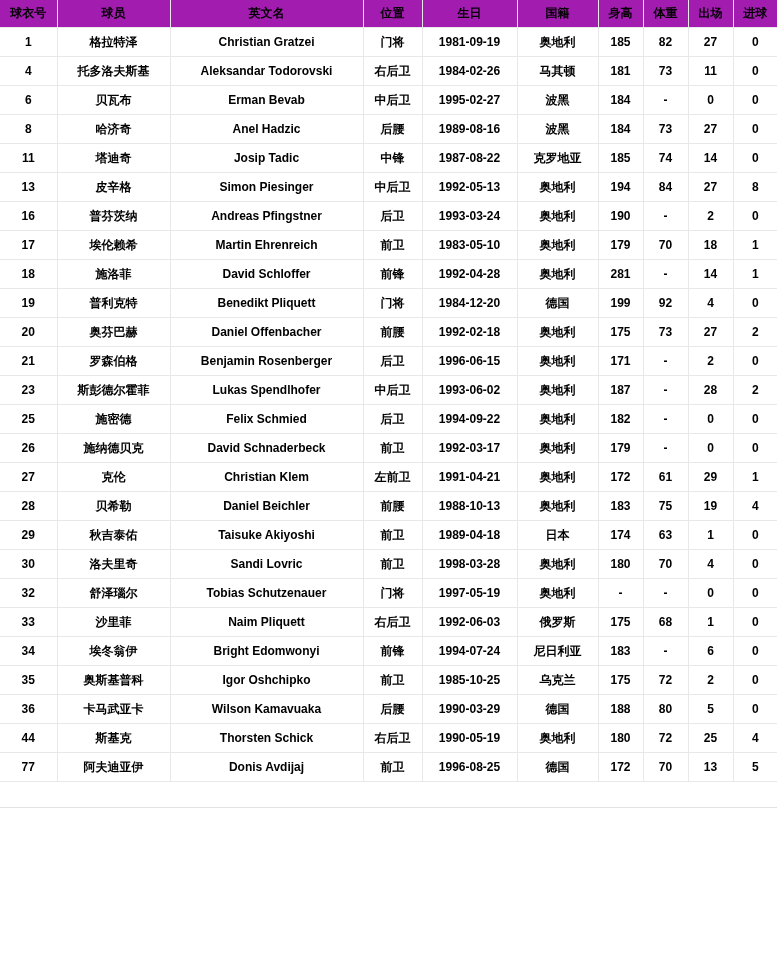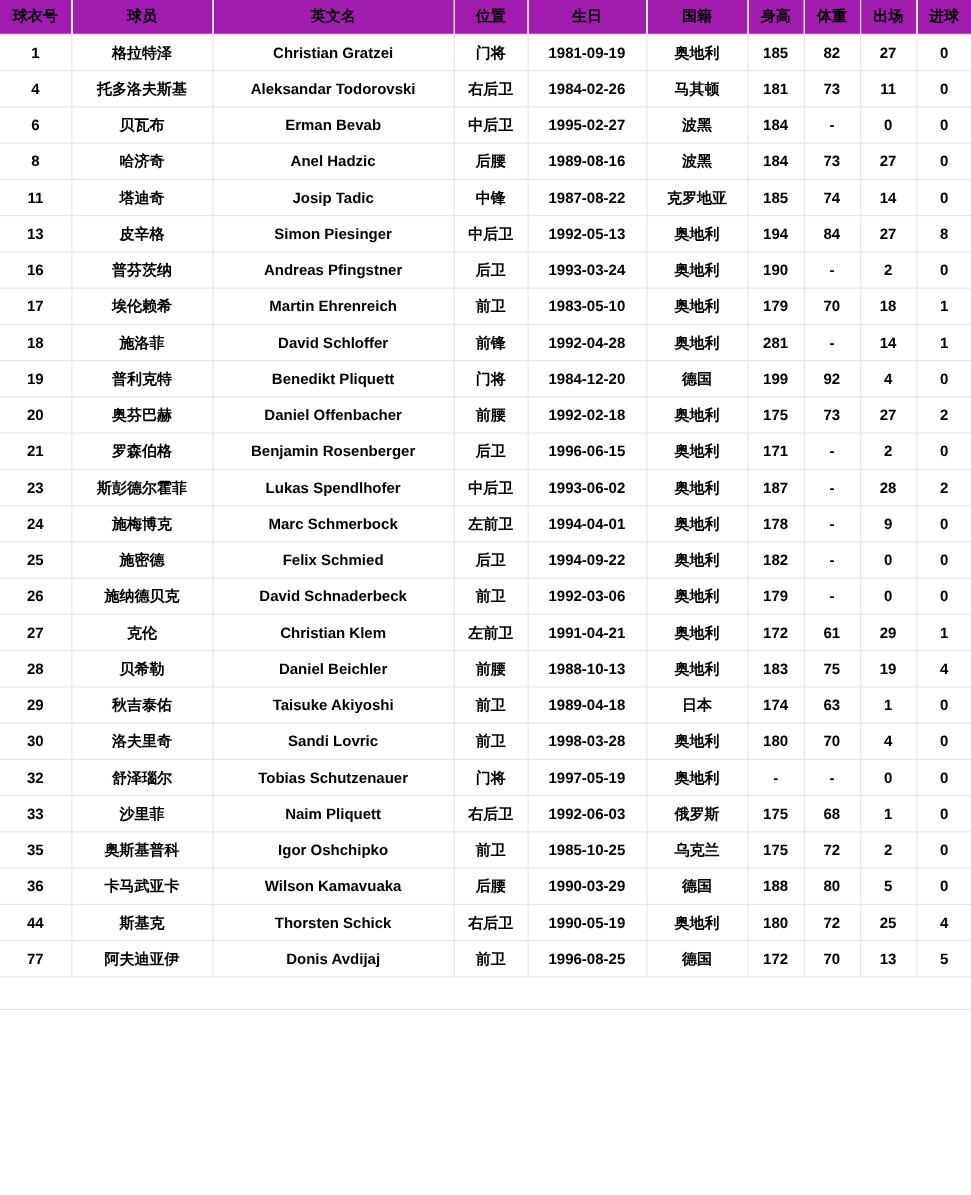--- a/index.html
+++ b/index.html
@@ -241,49 +241,37 @@
     <td>Lukas Spendlhofer</td>
     <td>中后卫</td>
     <td>1993-06-02</td>
     <td>奥地利</td>
     <td>187</td>
     <td>-</td>
     <td>28</td>
     <td>2</td>
   </tr>
       <tr>
-    <td>24</td>
-    <td>施梅博克</td>
-    <td>Marc Schmerbock</td>
-    <td>左前卫</td>
-    <td>1994-04-01</td>
-    <td>奥地利</td>
-    <td>178</td>
-    <td>-</td>
-    <td>9</td>
-    <td>0</td>
-  </tr>
-      <tr>
     <td>25</td>
     <td>施密德</td>
     <td>Felix Schmied</td>
     <td>后卫</td>
     <td>1994-09-22</td>
     <td>奥地利</td>
     <td>182</td>
     <td>-</td>
     <td>0</td>
     <td>0</td>
   </tr>
       <tr>
     <td>26</td>
     <td>施纳德贝克</td>
     <td>David Schnaderbeck</td>
     <td>前卫</td>
-    <td>1992-03-06</td>
+    <td>1992-03-17</td>
     <td>奥地利</td>
     <td>179</td>
     <td>-</td>
     <td>0</td>
     <td>0</td>
   </tr>
       <tr>
     <td>27</td>
     <td>克伦</td>
     <td>Christian Klem</td>
@@ -346,20 +334,32 @@
       <tr>
     <td>33</td>
     <td>沙里菲</td>
     <td>Naim Pliquett</td>
     <td>右后卫</td>
     <td>1992-06-03</td>
     <td>俄罗斯</td>
     <td>175</td>
     <td>68</td>
     <td>1</td>
+    <td>0</td>
+  </tr>
+      <tr>
+    <td>34</td>
+    <td>埃冬翁伊</td>
+    <td>Bright Edomwonyi</td>
+    <td>前锋</td>
+    <td>1994-07-24</td>
+    <td>尼日利亚</td>
+    <td>183</td>
+    <td>-</td>
+    <td>6</td>
     <td>0</td>
   </tr>
       <tr>
     <td>35</td>
     <td>奥斯基普科</td>
     <td>Igor Oshchipko</td>
     <td>前卫</td>
     <td>1985-10-25</td>
     <td>乌克兰</td>
     <td>175</td>

